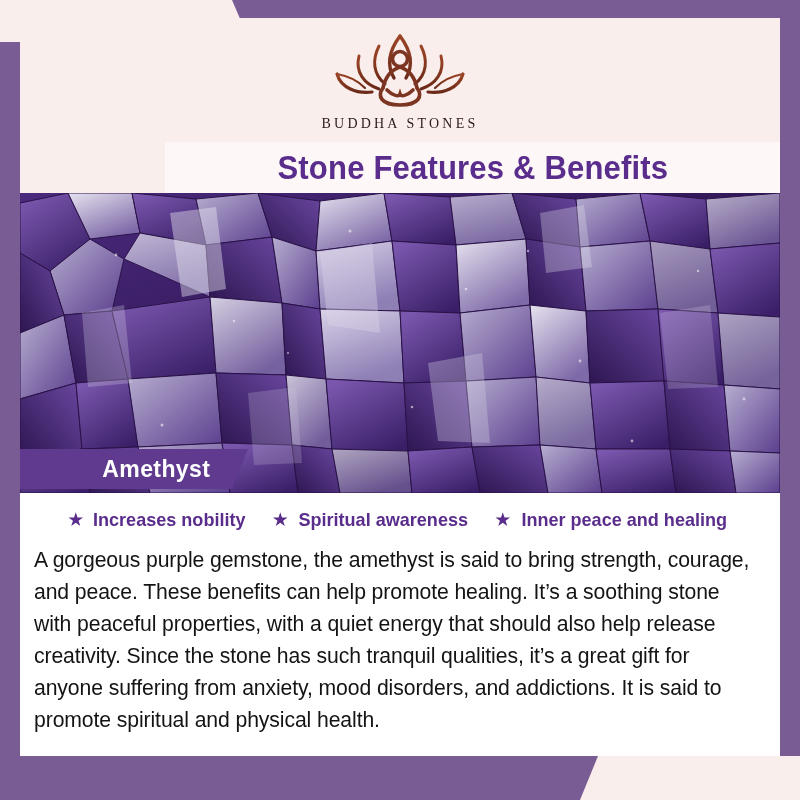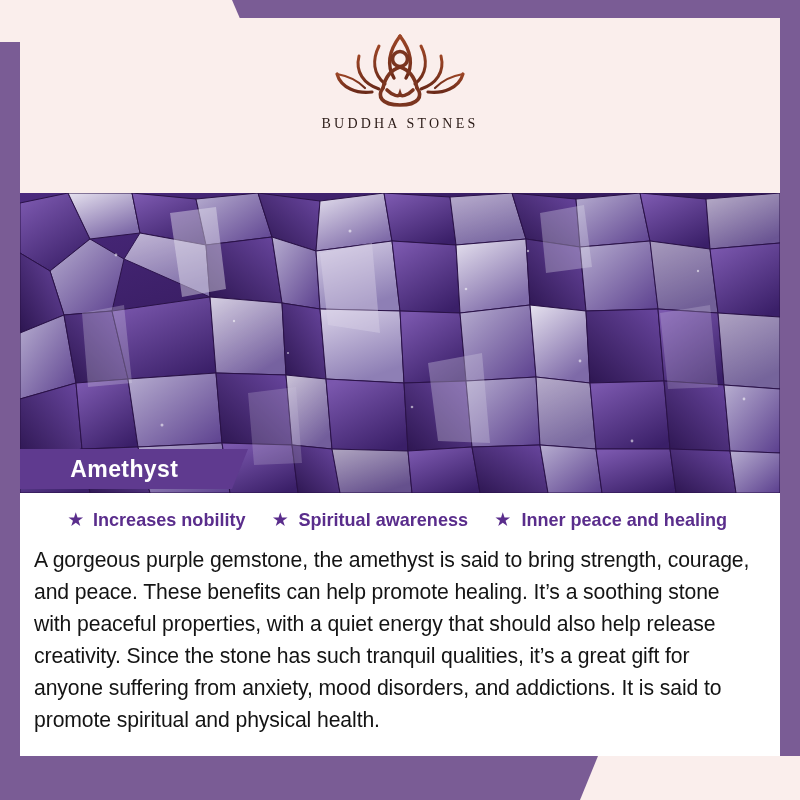--- a/index.html
+++ b/index.html
@@ -110,20 +110,21 @@
   .stone-banner {
     position: absolute;
     left: 0;
     bottom: 4px;
     height: 40px;
     width: 228px;
     background: #5f3a8f;
     clip-path: polygon(0 0, 228px 0, 212px 40px, 0 40px);
     display: flex;
     align-items: center;
+    padding-left: 32px;
   }
   .stone-banner-label {
     margin-left: 48px;
     color: #ffffff;
     font-family: "Liberation Sans Narrow", "Liberation Sans", sans-serif;
     font-weight: bold;
     font-size: 24px;
     letter-spacing: 0.4px;
     transform: scaleX(0.96);
   }
@@ -214,20 +215,23 @@
             <circle cx="85" cy="33" r="7.5"></circle>
             <path d="M85 41 C 76 44, 70 52, 68 62"></path>
             <path d="M85 41 C 94 44, 100 52, 102 62"></path>
             <path d="M68 62 C 62 70, 66 79, 85 79 C 104 79, 108 70, 102 62"></path>
             <path d="M72 64 C 78 70, 84 71, 85 68 C 86 71, 92 70, 98 64"></path>
           </g>
         </svg>
         <div class="logo-text">BUDDHA STONES</div>
       </div>
 
+      <div class="title-strip">
+        <div class="title-text">Stone Features &amp; Benefits</div>
+      </div>
     </div>
 
     <div class="photo">
       <svg viewBox="0 0 760 300" preserveAspectRatio="none" aria-hidden="true">
         <defs>
           <linearGradient id="bgA" x1="0" y1="0" x2="1" y2="1">
             <stop offset="0%" stop-color="#4b2a7e"></stop>
             <stop offset="45%" stop-color="#33195a"></stop>
             <stop offset="100%" stop-color="#281246"></stop>
           </linearGradient>

